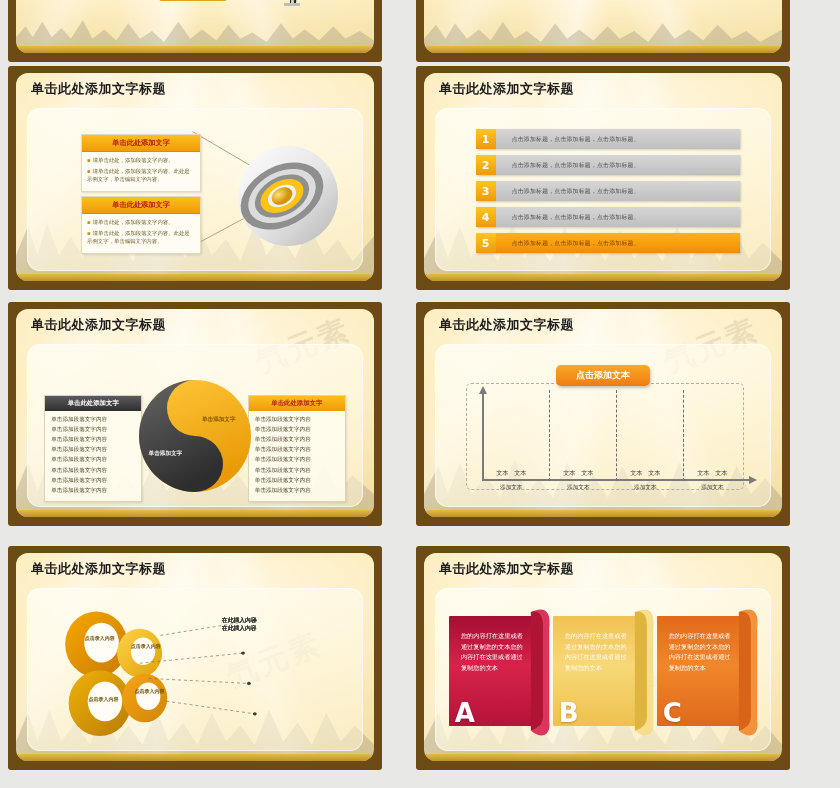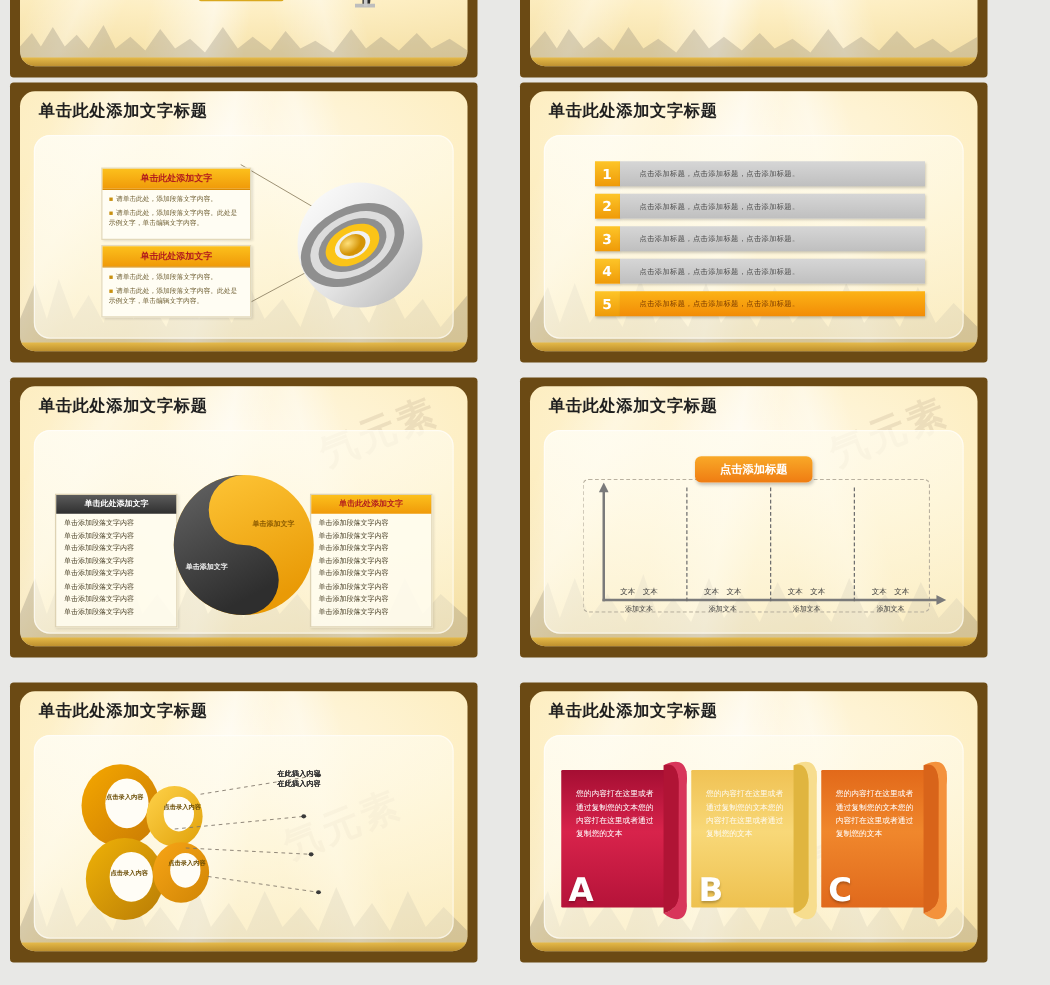--- a/index.html
+++ b/index.html
@@ -358,21 +358,21 @@
       <div class="watermark">氕元素</div>
       <div class="crowd">
         <svg viewBox="0 0 300 60" preserveAspectRatio="none">
           <path d="M0,60 L0,46 L12,28 L20,46 L30,26 L40,46 L52,34 L64,48 L76,24 L86,46 L96,36 L108,48 L120,26 L130,46 L142,34 L154,48 L166,28 L178,46 L190,36 L202,48 L214,26 L226,46 L238,34 L250,48 L262,28 L274,46 L286,36 L300,48 L300,60 Z" fill="#8d8579"></path>
         </svg>
       </div>
       <div class="gold-band"></div>
       <div class="stitle">单击此处添加文字标题</div>
       <div class="panel">
         <div class="chartbox"></div>
-        <div class="chartbanner">点击添加标题</div>
+        <div class="chartbanner">点击添加文本</div>
 
         <div class="plot">
 
           <div class="axisline" style="left:0;top:0;width:1.2px;bottom:0;"></div>
           <div class="axisline" style="left:0;bottom:0;height:1.2px;right:0;"></div>
           <svg style="position:absolute;left:-3px;top:-7px;width:8px;height:8px" viewBox="0 0 8 8">
               <polygon points="4,0 8,8 0,8" fill="#7a7a7a"></polygon>
             </svg>
           <svg style="position:absolute;right:-7px;bottom:-3px;width:8px;height:8px" viewBox="0 0 8 8">
               <polygon points="8,4 0,8 0,0" fill="#7a7a7a"></polygon>

